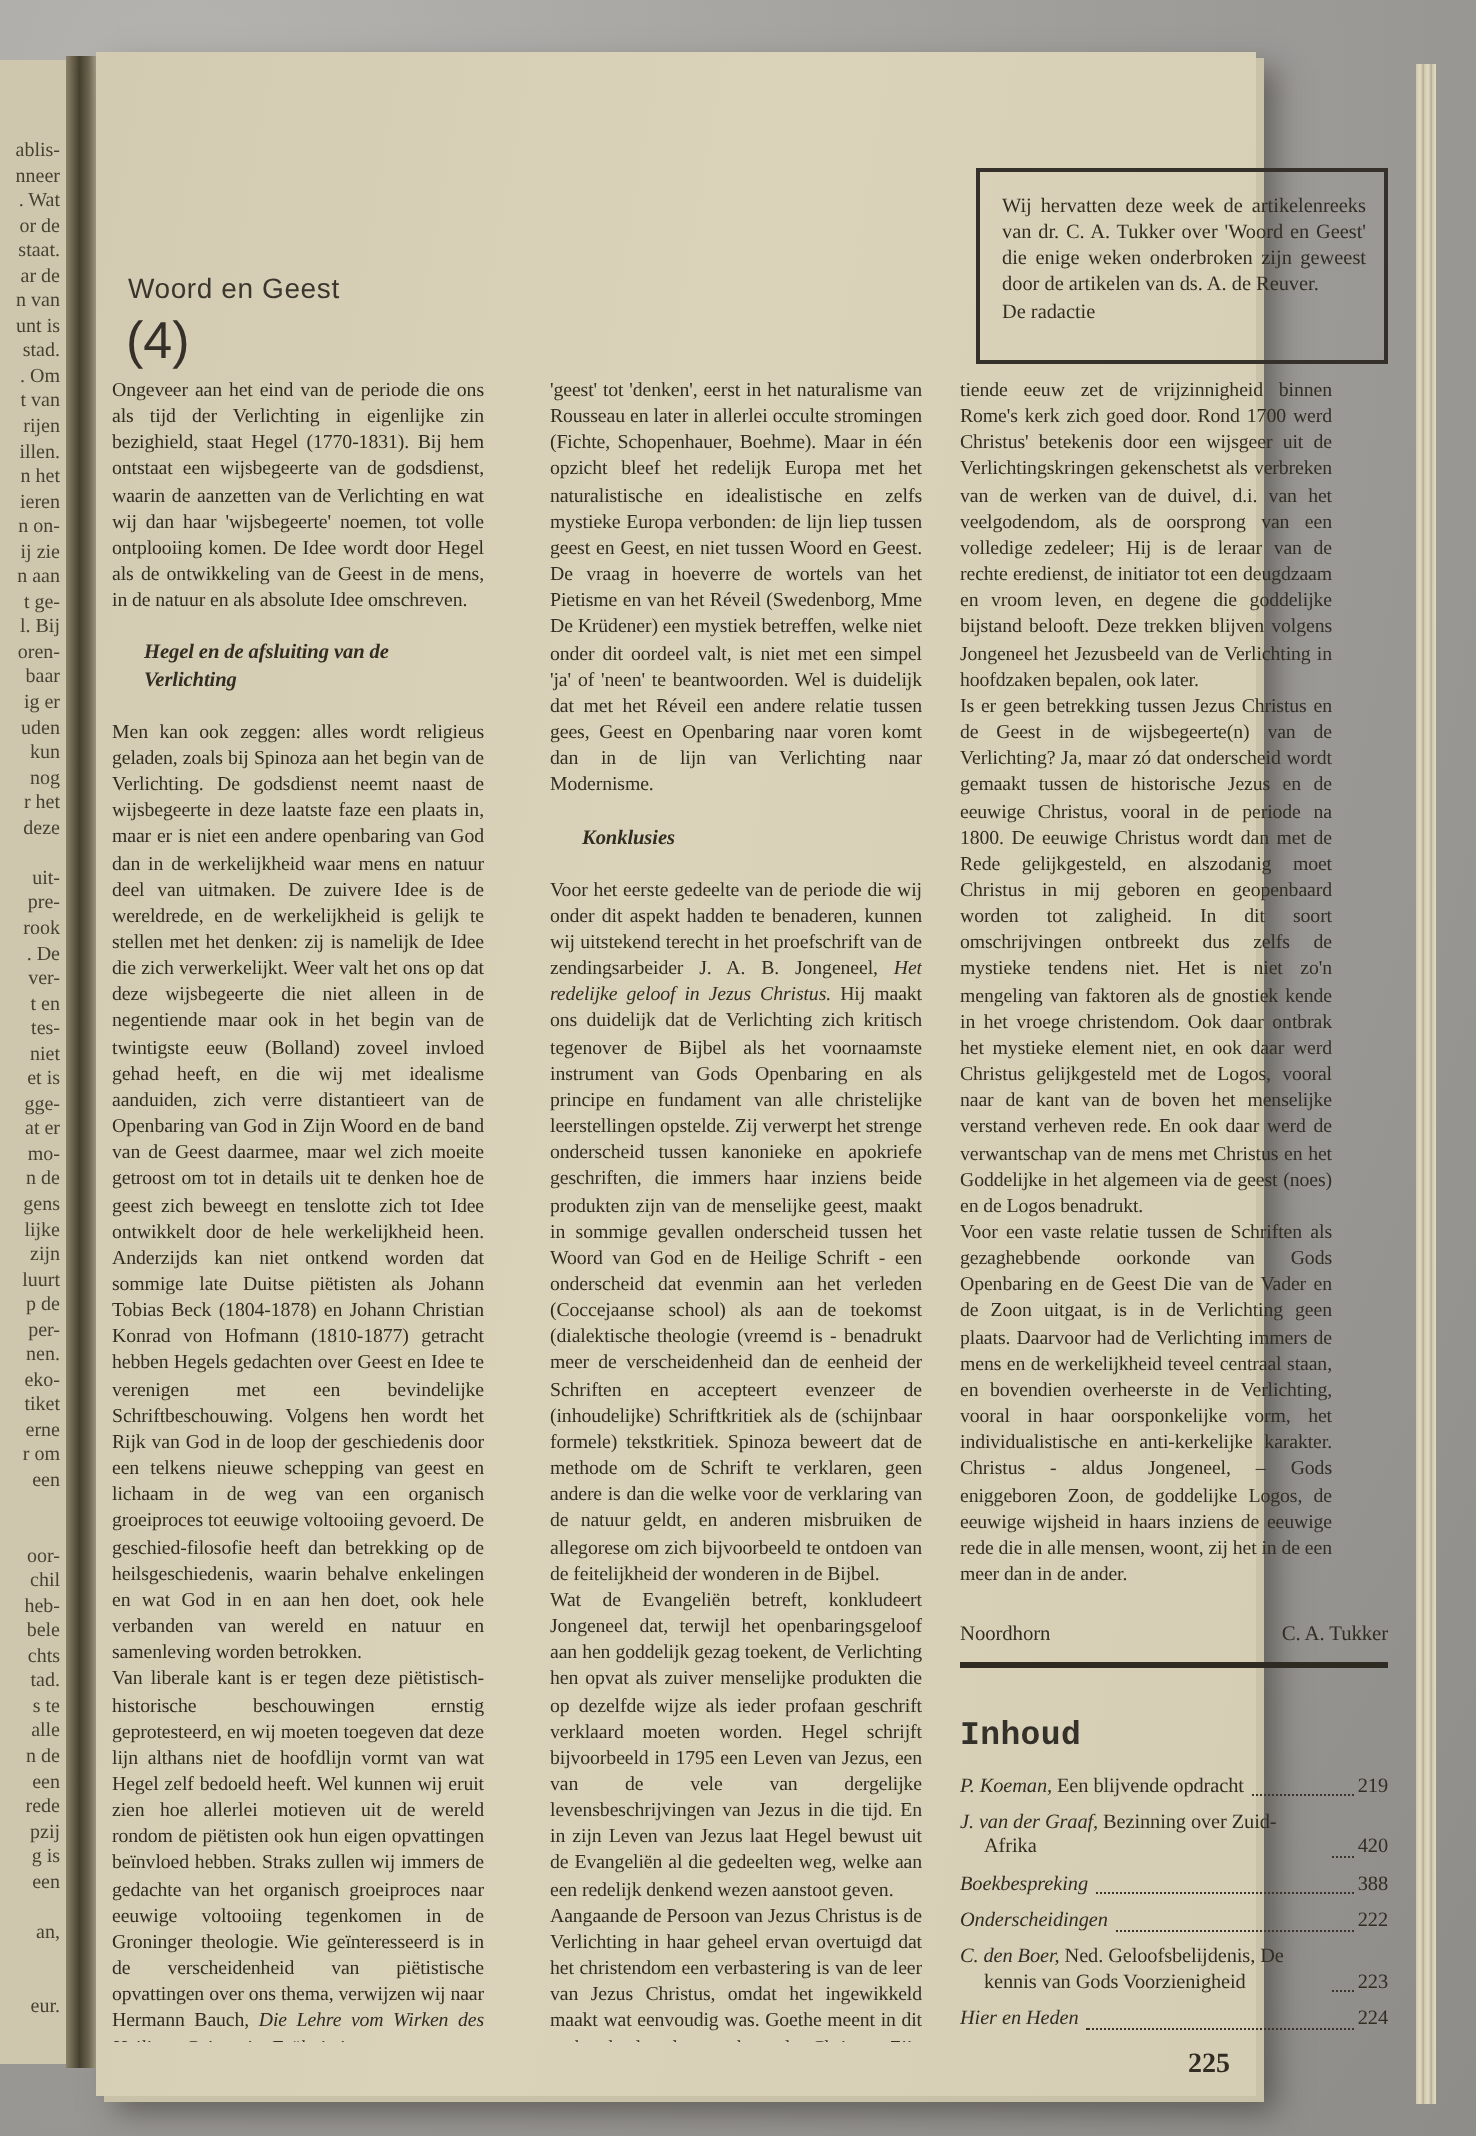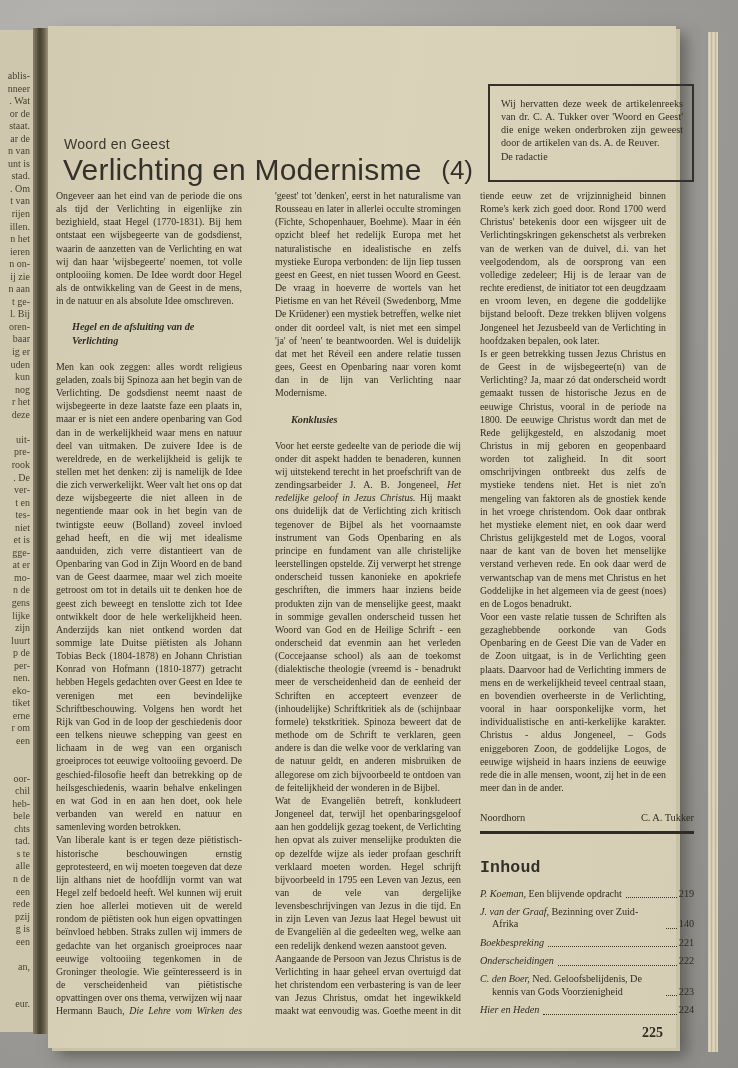--- a/index.html
+++ b/index.html
@@ -8,21 +8,21 @@
     font-family:"Liberation Serif",serif;color:#322d23;padding-left:16px;}
   
   .facing{position:absolute;left:0;top:30px;width:33px;height:1002px;background:#cfc7ad;
     box-sizing:border-box;padding:40px 3px 0 0;text-align:right;overflow:hidden;
     font-size:10px;line-height:12.55px;white-space:pre-line;color:#474133;}
   .gutter{position:absolute;left:33px;top:28px;width:15px;height:1006px;
     background:linear-gradient(to right,#8a8169,#45402f 45%,#6b644f 75%,#a29a80);}
   
   .sheet-edge{position:absolute;left:708px;top:32px;width:10px;height:1020px;
     background:repeating-linear-gradient(to right,#cfc7ad 0,#e2dbc1 2px,#b3ab91 4px);}
-  .sheet{position:absolute;left:48px;top:26px;width:628px;height:1022px;
+  .sheet{position:absolute;left:48px;top:26px;width:580px;height:1022px;
     background:linear-gradient(100deg,#d3cbb1 0%,#dbd3b9 45%,#d6ceb4 100%);
     box-shadow:4px 3px 0 #c9c2a8, 10px 8px 14px rgba(45,43,36,.5);}
   .note-box{position:absolute;left:440px;top:58px;width:206px;height:98px;
     border:2px solid #35302a;box-sizing:border-box;padding:11px 9px 0 11px;
     font-size:10.2px;line-height:13.1px;text-align:justify;}
   .note-sig{margin-top:1px;}
   .kicker{position:absolute;left:16px;top:110px;font-family:"Liberation Sans",sans-serif;
     font-size:14px;letter-spacing:.3px;color:#3a362e;}
   .title-row{position:absolute;left:15px;top:127px;width:410px;display:flex;
     justify-content:space-between;align-items:flex-start;
@@ -132,21 +132,20 @@
   <div class="sheet">
 
     <div class="note-box">
       <span>Wij hervatten deze week de artikelenreeks van dr. C. A. Tukker over 'Woord en Geest' die enige weken onderbroken zijn geweest door de artikelen van ds. A. de Reuver.</span>
       <div class="note-sig">De radactie</div>
     </div>
 
     <div class="kicker">Woord en Geest</div>
 
     <div class="title-row">
-      <h1>Verlichting en Modernisme</h1>
       <div class="part-no">(4)</div>
     </div>
 
     <div class="col col1">
       <p>Ongeveer aan het eind van de periode die ons als tijd der Verlichting in eigenlijke zin bezighield, staat Hegel (1770-1831). Bij hem ontstaat een wijsbegeerte van de godsdienst, waarin de aanzetten van de Verlichting en wat wij dan haar 'wijsbegeerte' noemen, tot volle ontplooiing komen. De Idee wordt door Hegel als de ontwikkeling van de Geest in de mens, in de natuur en als absolute Idee omschreven.</p>
       <div class="subhead">Hegel en de afsluiting van de Verlichting</div>
       <p>Men kan ook zeggen: alles wordt religieus geladen, zoals bij Spinoza aan het begin van de Verlichting. De godsdienst neemt naast de wijsbegeerte in deze laatste faze een plaats in, maar er is niet een andere openbaring van God dan in de werkelijkheid waar mens en natuur deel van uitmaken. De zuivere Idee is de wereldrede, en de werkelijkheid is gelijk te stellen met het denken: zij is namelijk de Idee die zich verwerkelijkt. Weer valt het ons op dat deze wijsbegeerte die niet alleen in de negentiende maar ook in het begin van de twintigste eeuw (Bolland) zoveel invloed gehad heeft, en die wij met idealisme aanduiden, zich verre distantieert van de Openbaring van God in Zijn Woord en de band van de Geest daarmee, maar wel zich moeite getroost om tot in details uit te denken hoe de geest zich beweegt en tenslotte zich tot Idee ontwikkelt door de hele werkelijkheid heen. Anderzijds kan niet ontkend worden dat sommige late Duitse piëtisten als Johann Tobias Beck (1804-1878) en Johann Christian Konrad von Hofmann (1810-1877) getracht hebben Hegels gedachten over Geest en Idee te verenigen met een bevindelijke Schriftbeschouwing. Volgens hen wordt het Rijk van God in de loop der geschiedenis door een telkens nieuwe schepping van geest en lichaam in de weg van een organisch groeiproces tot eeuwige voltooiing gevoerd. De geschied-filosofie heeft dan betrekking op de heilsgeschiedenis, waarin behalve enkelingen en wat God in en aan hen doet, ook hele verbanden van wereld en natuur en samenleving worden betrokken.</p>
       <p><span>Van liberale kant is er tegen deze piëtistisch-historische beschouwingen ernstig geprotesteerd, en wij moeten toegeven dat deze lijn althans niet de hoofdlijn vormt van wat Hegel zelf bedoeld heeft. Wel kunnen wij eruit zien hoe allerlei motieven uit de wereld rondom de piëtisten ook hun eigen opvattingen beïnvloed hebben. Straks zullen wij immers de gedachte van het organisch groeiproces naar eeuwige voltooiing tegenkomen in de Groninger theologie. Wie geïnteresseerd is in de verscheidenheid van piëtistische opvattingen over ons thema, verwijzen wij naar Hermann Bauch, </span><em>Die Lehre vom Wirken des Heiligen Geistes im Frühpietismus.</em></p>
       <p>Het is duidelijk dat in haar oorsprong de Verlichting de verhouding tussen geest van de mens en hogere Geest tot uitgangspunt koos, en dat de brede stroom van veranderingen en ontdekkingen dat begin verbreidde tot alles wat met leven te maken heeft. In die hele ontwikkeling is er ook gedurige kritiek binnen de kringen van de Verlichting of althans in zijstromen daarmee annex, op de vereniging van</p>
     </div>
@@ -173,26 +172,26 @@
       <div class="inhoud-h">Inhoud</div>
 
       <div class="toc-item">
         <span class="toc-text"><span class="toc-author">P. Koeman,</span><span> Een blijvende opdracht</span></span>
         <span class="toc-dots"></span>
         <span class="toc-page">219</span>
       </div>
       <div class="toc-item">
         <span class="toc-text"><span class="toc-author">J. van der Graaf,</span><span> Bezinning over Zuid-Afrika</span></span>
         <span class="toc-dots"></span>
-        <span class="toc-page">140</span>
+        <span class="toc-page">420</span>
       </div>
       <div class="toc-item">
         <span class="toc-text"><span class="toc-author">Boekbespreking</span><span></span></span>
         <span class="toc-dots"></span>
-        <span class="toc-page">221</span>
+        <span class="toc-page">388</span>
       </div>
       <div class="toc-item">
         <span class="toc-text"><span class="toc-author">Onderscheidingen</span><span></span></span>
         <span class="toc-dots"></span>
         <span class="toc-page">222</span>
       </div>
       <div class="toc-item">
         <span class="toc-text"><span class="toc-author">C. den Boer,</span><span> Ned. Geloofsbelijdenis, De kennis van Gods Voorzienigheid</span></span>
         <span class="toc-dots"></span>
         <span class="toc-page">223</span>

